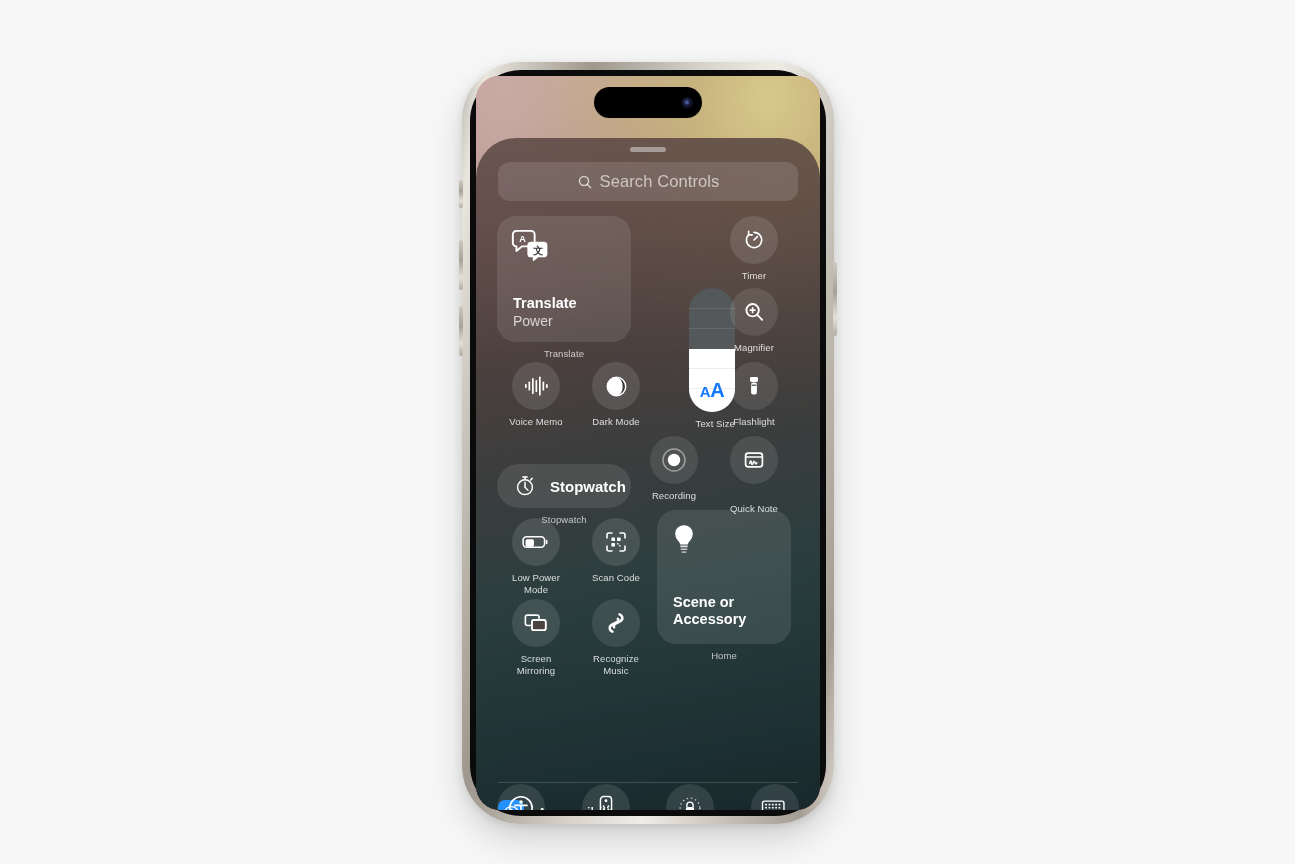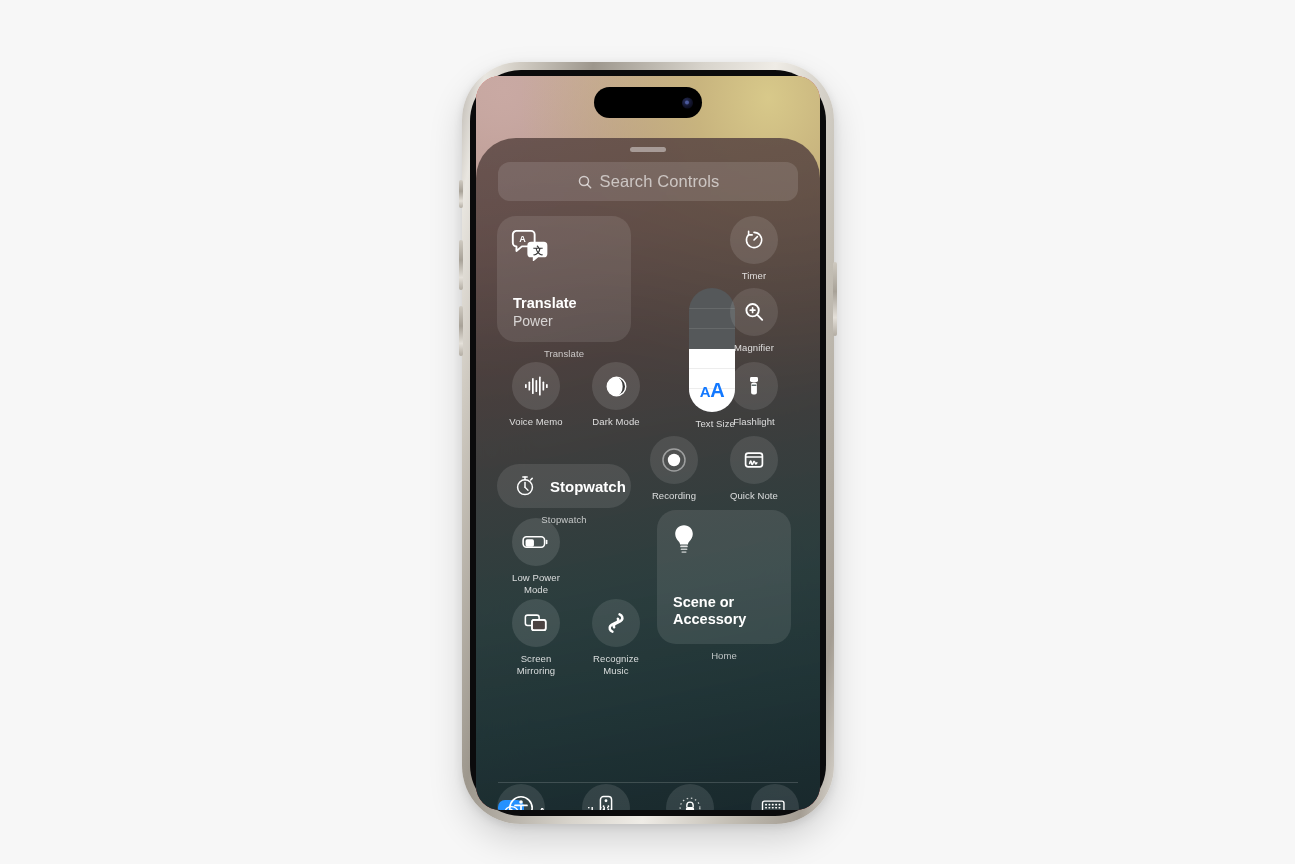--- a/index.html
+++ b/index.html
@@ -354,21 +354,21 @@
             <div class="tile ctrlwrap" style="left:138px; top:220px;">
               <div class="round cool">
                 <svg width="28" height="28" viewBox="0 0 28 28">
                   <circle cx="14" cy="14" r="11" fill="none" stroke="rgba(255,255,255,.45)" stroke-width="1.5"></circle>
                   <circle cx="14" cy="14" r="6.2" fill="#fff"></circle>
                 </svg>
               </div>
               <div class="cap">Recording</div>
             </div>
 
-            <div class="tile ctrlwrap" style="left:218px; top:220px;">
+            <div class="tile ctrlwrap" style="left:218px; top:220px;gap:13px;">
               <div class="round cool">
                 <svg width="24" height="24" viewBox="0 0 24 24">
                   <rect x="3.6" y="5.2" width="16.8" height="13.6" rx="2.6" fill="none" stroke="#fff" stroke-width="1.7"></rect>
                   <line x1="3.6" y1="9" x2="20.4" y2="9" stroke="#fff" stroke-width="1.5"></line>
                   <path d="M7.6 15.6c.6-3.2 1.5-3.4 1.9-.6.3 2.2 1.1 2 1.8-.4.5-1.8 1.3-1.6 1.9.4.4 1.3 1.1 1.1 1.6-.3" fill="none" stroke="#fff" stroke-width="1.5" stroke-linecap="round"></path>
                 </svg>
               </div>
               <div class="cap">Quick Note</div>
             </div>
 
@@ -377,20 +377,38 @@
                 <svg width="28" height="18" viewBox="0 0 30 18">
                   <rect x="1.2" y="3.4" width="23" height="11.2" rx="3.6" fill="none" stroke="#fff" stroke-width="1.7"></rect>
                   <rect x="3.8" y="6" width="9" height="8" rx="1.8" fill="#fff"></rect>
                   <path d="M26.4 7.4v3.2" stroke="#fff" stroke-width="1.7" stroke-linecap="round"></path>
                 </svg>
               </div>
               <div class="cap">Low Power
 Mode</div>
             </div>
 
+            <div class="tile ctrlwrap" style="left:80px; top:302px;">
+              <div class="round warm">
+                <svg width="24" height="24" viewBox="0 0 24 24" fill="none" stroke="#fff" stroke-width="1.6" stroke-linecap="round">
+                  <path d="M3 8V5a2 2 0 0 1 2-2h3"></path>
+                  <path d="M16 3h3a2 2 0 0 1 2 2v3"></path>
+                  <path d="M21 16v3a2 2 0 0 1-2 2h-3"></path>
+                  <path d="M8 21H5a2 2 0 0 1-2-2v-3"></path>
+                  <g fill="#fff" stroke="none">
+                    <rect x="7.4" y="7.4" width="3.6" height="3.6" rx=".6"></rect>
+                    <rect x="13" y="7.4" width="3.6" height="3.6" rx=".6"></rect>
+                    <rect x="7.4" y="13" width="3.6" height="3.6" rx=".6"></rect>
+                    <rect x="13" y="13" width="1.6" height="1.6" rx=".4"></rect>
+                    <rect x="15" y="15" width="1.6" height="1.6" rx=".4"></rect>
+                  </g>
+                </svg>
+              </div>
+              <div class="cap">Scan Code</div>
+            </div>
 
             <div class="tile" style="left:160px; top:294px; width:134px;">
               <div class="card" style="width:134px; height:134px; background:rgba(255,255,255,.10);">
                 <span class="glyph">
                   <svg width="26" height="34" viewBox="0 0 26 34">
                     <path d="M13 2.2c-5.2 0-8.8 3.9-8.8 8.8 0 3.4 1.9 5.6 3.3 7.3.9 1.1 1.5 1.9 1.5 3.1h8c0-1.2.6-2 1.5-3.1 1.4-1.7 3.3-3.9 3.3-7.3 0-4.9-3.6-8.8-8.8-8.8z" fill="#fff"></path>
                     <rect x="9.2" y="22.6" width="7.6" height="1.7" rx=".85" fill="#fff" opacity=".85"></rect>
                     <rect x="9.6" y="25.4" width="6.8" height="1.7" rx=".85" fill="#fff" opacity=".7"></rect>
                     <rect x="10.4" y="28.2" width="5.2" height="1.7" rx=".85" fill="#fff" opacity=".55"></rect>
                   </svg>

